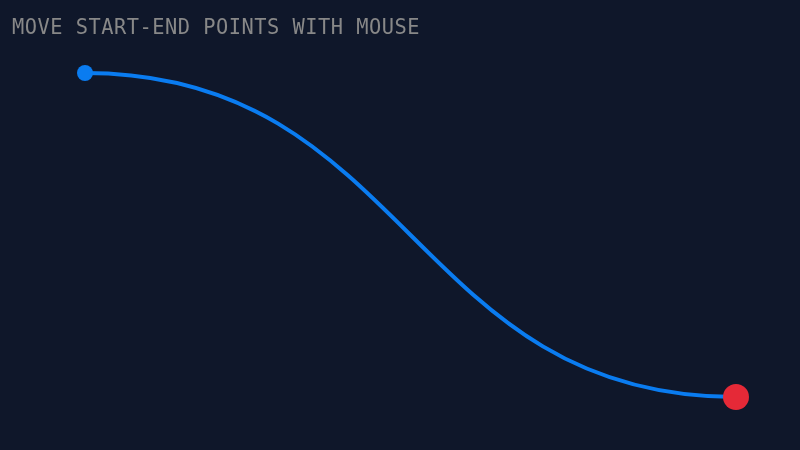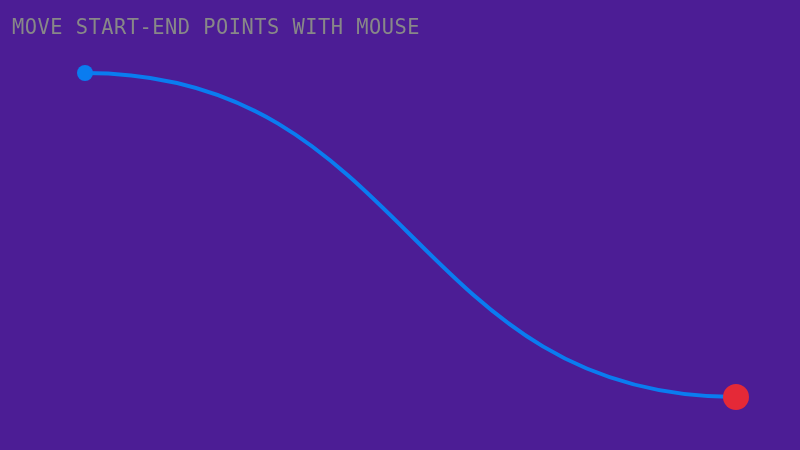--- a/index.html
+++ b/index.html
@@ -62,21 +62,21 @@
   #handle-end {
     width: 27px;
     height: 27px;
     left: 723px;
     top: 384px;
   }
 </style>
 </head>
 <body>
 
-<div id="stage" style="background: #4c1d95; width: 800px; height: 450px; text-decoration: underline;">
+<div id="stage" style="background: #0f172a; width: 800px; height: 450px; text-decoration: underline;">
 
   <svg id="canvas-svg" viewBox="0 0 800 450" xmlns="http://www.w3.org/2000/svg">
     <path id="curve-path" fill="none" stroke="#0a7cf0" stroke-width="4" stroke-linecap="round" d="M 85 73 C 410 73 411 397 736 397"></path>
   </svg>
 
   <h1 id="title" style="color: rgb(136, 136, 136);">MOVE START-END POINTS WITH MOUSE</h1>
 
   <div class="handle" id="handle-start" style="width: 16px; height: 16px; left: 77px; top: 65px; background: rgb(10, 124, 240);"></div>
 
   <div class="handle" id="handle-end" style="width: 26px; height: 26px; left: 723px; top: 384px; background: rgb(229, 41, 55);"></div>

